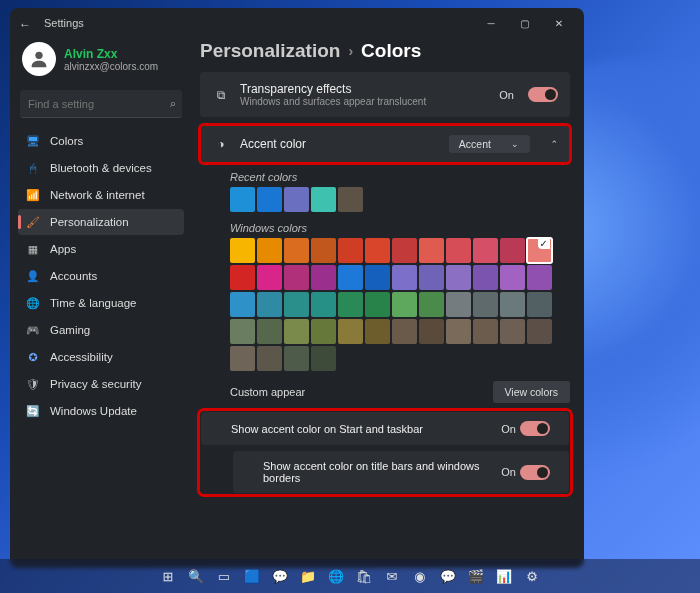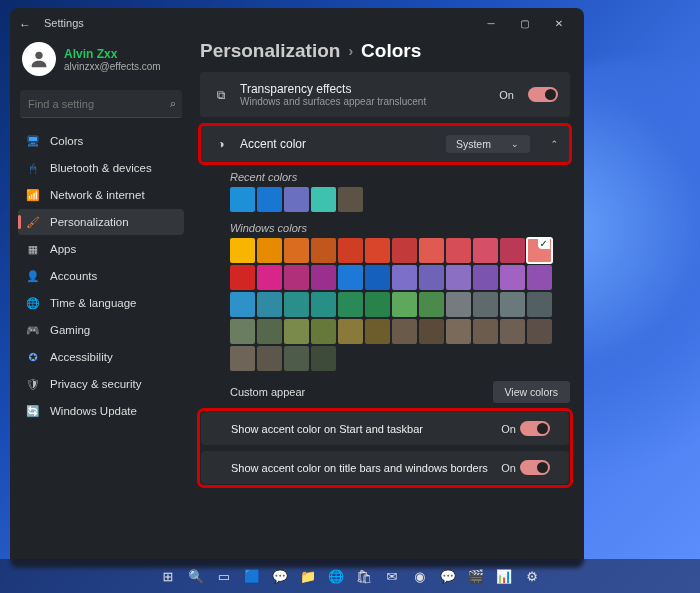--- a/index.html
+++ b/index.html
@@ -92,21 +92,21 @@
     <div class="sidebar">
       <div class="profile">
         <div class="avatar">
           <svg viewBox="0 0 24 24">
               <circle cx="12" cy="8" r="4"></circle>
               <path d="M4 20c0-4 4-6 8-6s8 2 8 6v1H4z"></path>
             </svg>
         </div>
         <div>
           <div class="uname">Alvin Zxx</div>
-          <div class="uemail">alvinzxx@effects.com</div>
+          <div class="uemail">alvinzxx@colors.com</div>
         </div>
       </div>
       <div class="search">
         <input placeholder="Find a setting" style="">
         <span style="font-size:11px;color:#aaa;">⌕</span>
       </div>
       <div class="nav" id="nav">
           <div class="navitem">
             <span class="ni-icon" style="color:#3aa0ff">🖥</span>
             <span>Colors</span>
@@ -170,21 +170,21 @@
         <div class="state">On</div>
         <div class="toggle"></div>
       </div>
 
       <div class="card hl">
         <div class="lead">◑</div>
         <div class="lbl">
           <div class="ttl">Accent color</div>
         </div>
         <div class="dropdown">
-          <span>System</span>
+          <span>Accent</span>
           <span class="chev">⌄</span>
         </div>
         <span class="chev" style="margin-left:10px;">⌃</span>
       </div>
 
       <div class="section-label">Recent colors</div>
       <div class="swatches" id="recent">
           <div class="swatch" style="background: rgb(30, 144, 216);"></div>
           <div class="swatch" style="background: rgb(25, 118, 210);"></div>
           <div class="swatch" style="background: rgb(106, 111, 191);"></div>
@@ -252,21 +252,21 @@
         <div class="rl">Custom appear</div>
         <div class="btn">View colors</div>
       </div>
 
       <div class="hlbox">
         <div class="togglerow">
           <div class="rl">Show accent color on Start and taskbar</div>
           <div class="state">On</div>
           <div class="toggle"></div>
         </div>
-        <div class="togglerow" style="margin-bottom:0;">
+        <div class="togglerow" style="margin-bottom:0;margin-left:32px;">
           <div class="rl">Show accent color on title bars and windows borders</div>
           <div class="state">On</div>
           <div class="toggle"></div>
         </div>
       </div>
     </div>
   </div>
 </div>
 
 <div class="taskbar" id="taskbar">

